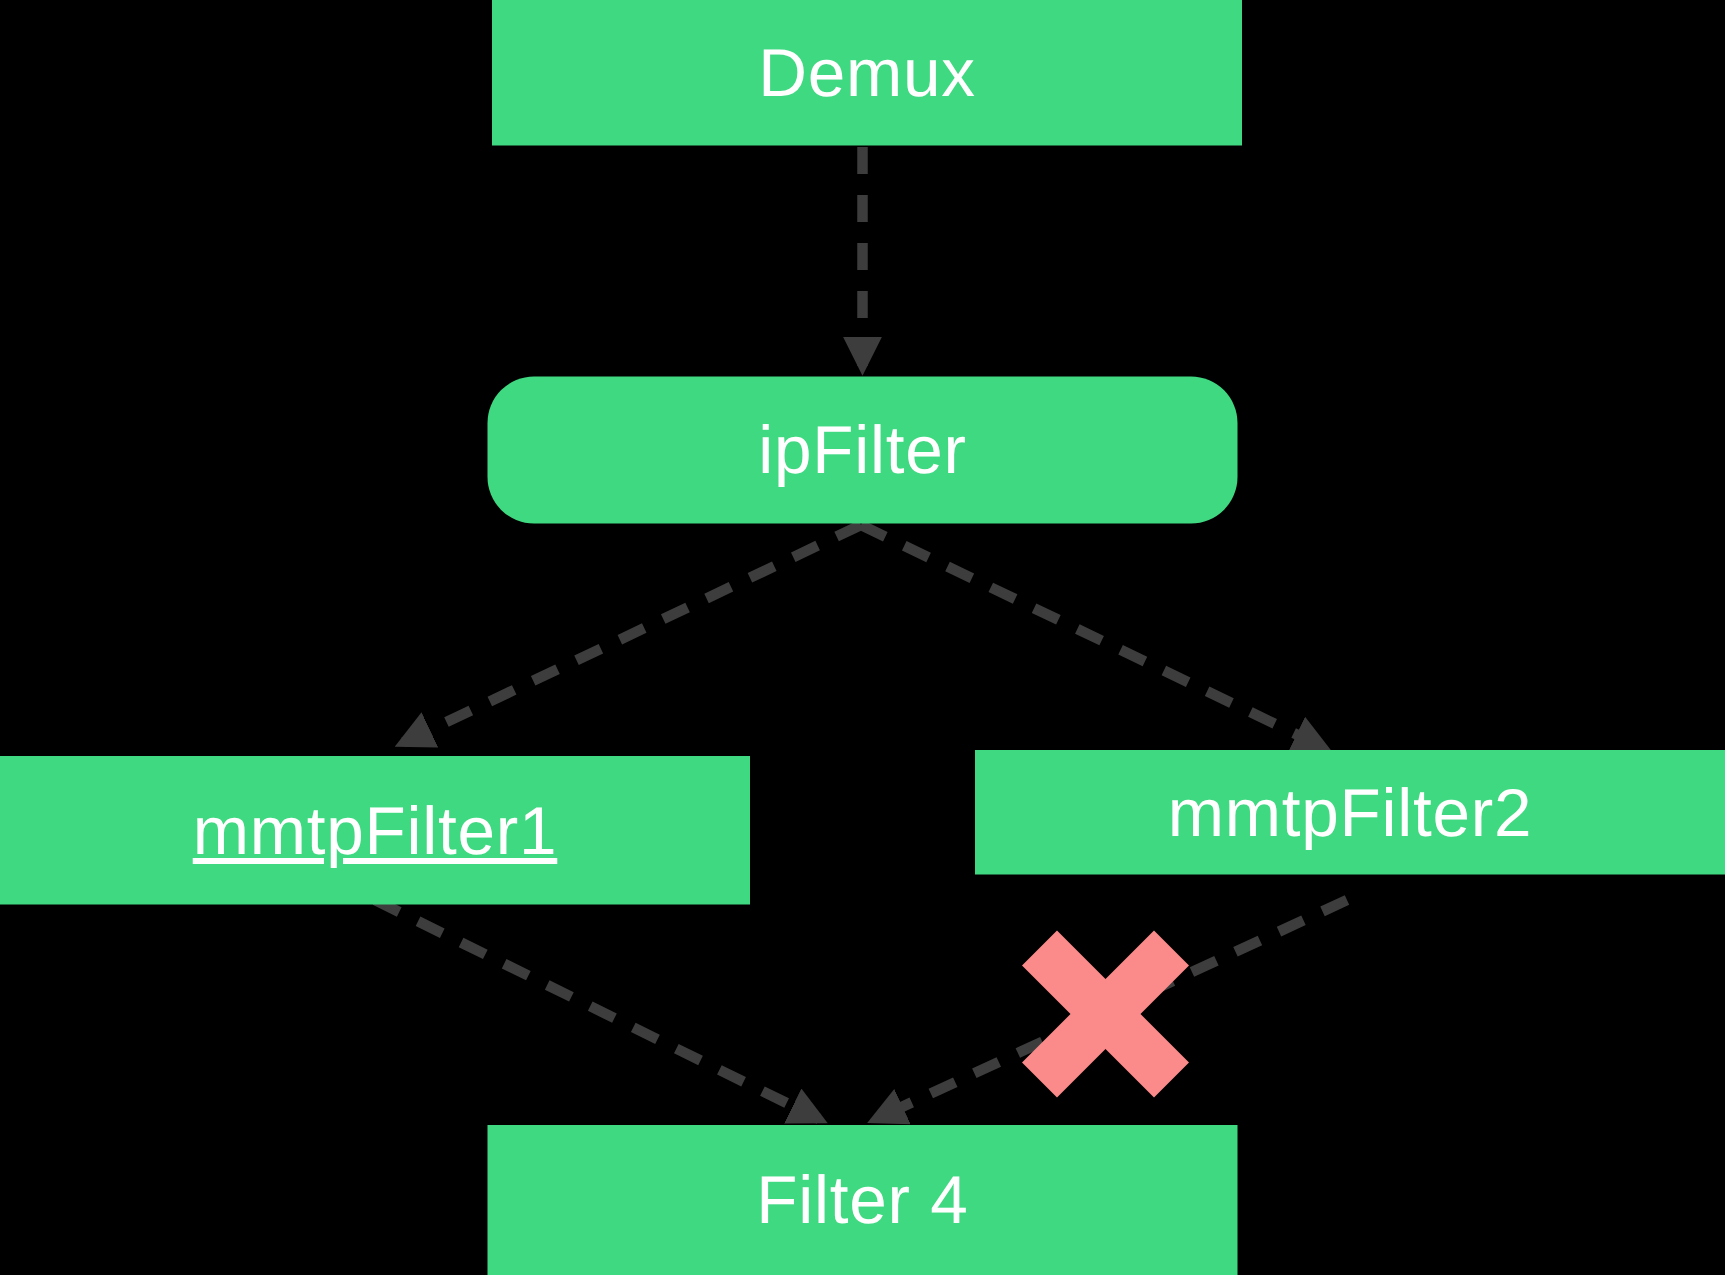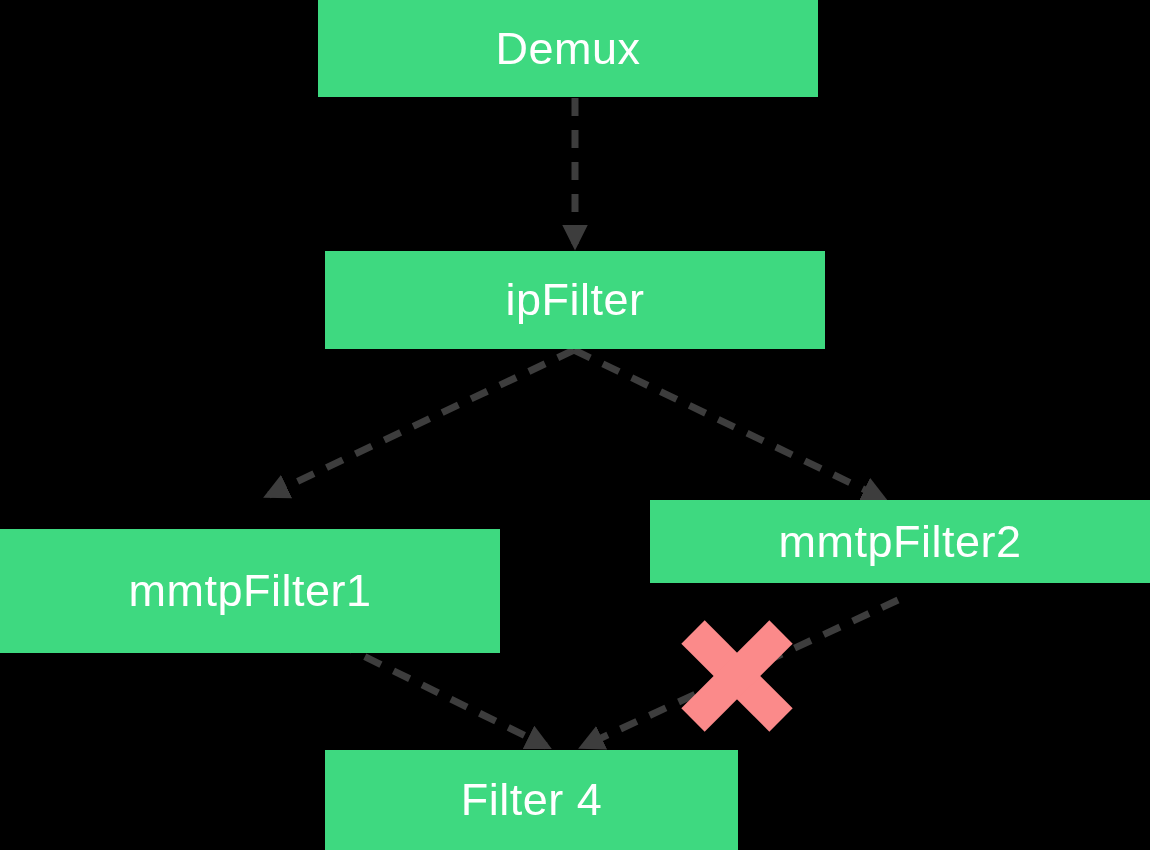--- a/index.html
+++ b/index.html
@@ -26,25 +26,25 @@
     position: absolute;
     background: #3ED980;
     color: #FFFFFF;
     display: flex;
     align-items: center;
     justify-content: center;
     font-size: 45px;
     font-weight: 400;
     letter-spacing: 0.5px;
   }
-  .node-demux       { left: 318px; top: 0;     width: 500px; height: 97px; text-align: right; }
-  .node-ipfilter    { left: 325px; top: 251px; width: 500px; height: 98px; }
-  .node-mmtpfilter1 { left: 0;     top: 529px; width: 500px; height: 124px; }
+  .node-demux       { left: 328px; top: 0;     width: 500px; height: 97px; text-align: right; }
+  .node-ipfilter    { left: 325px; top: 251px; width: 500px; height: 98px; border-radius: 31px; }
+  .node-mmtpfilter1 { left: 0;     top: 504px; width: 500px; height: 99px; text-decoration: underline; }
   .node-mmtpfilter2 { left: 650px; top: 500px; width: 500px; height: 83px; }
-  .node-filter4     { left: 325px; top: 750px; width: 413px; height: 100px; }
+  .node-filter4     { left: 325px; top: 750px; width: 500px; height: 100px; }
   .edge {
     stroke: #3D3D3D;
     stroke-width: 7;
     stroke-dasharray: 18 14;
     fill: none;
   }
   .blocked-x {
     stroke: #FB8A8A;
     stroke-width: 33;
     fill: none;

